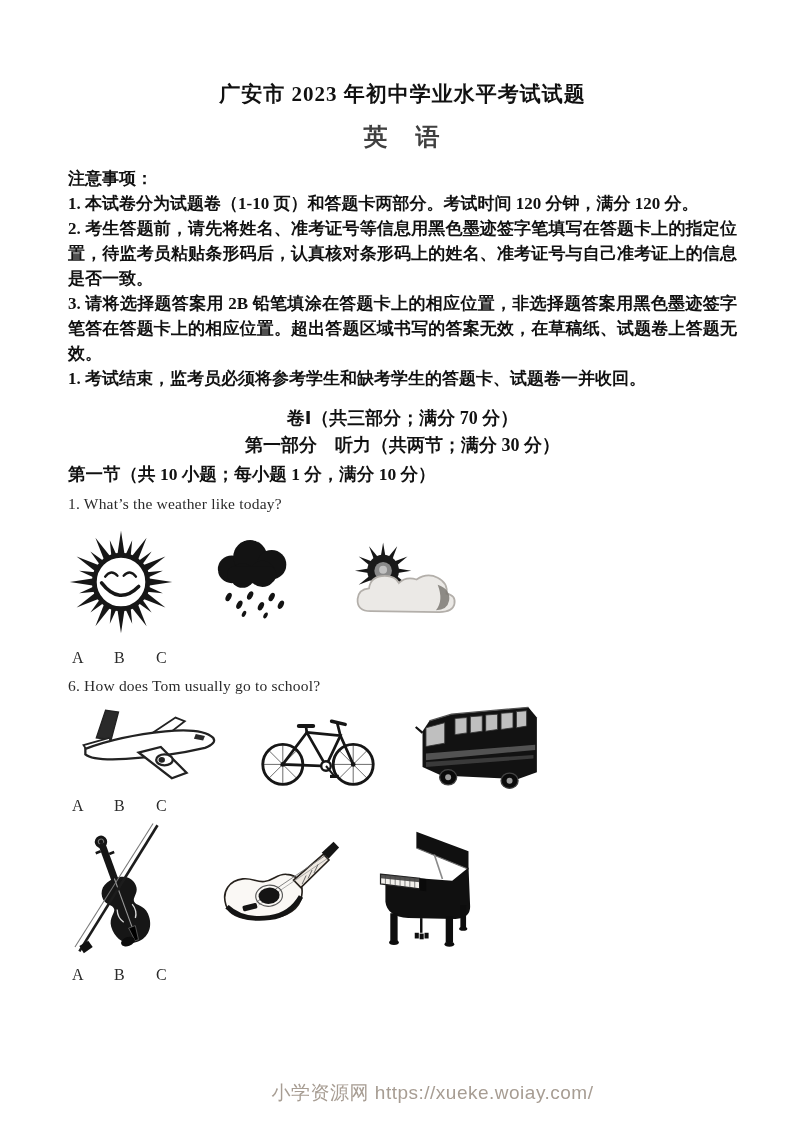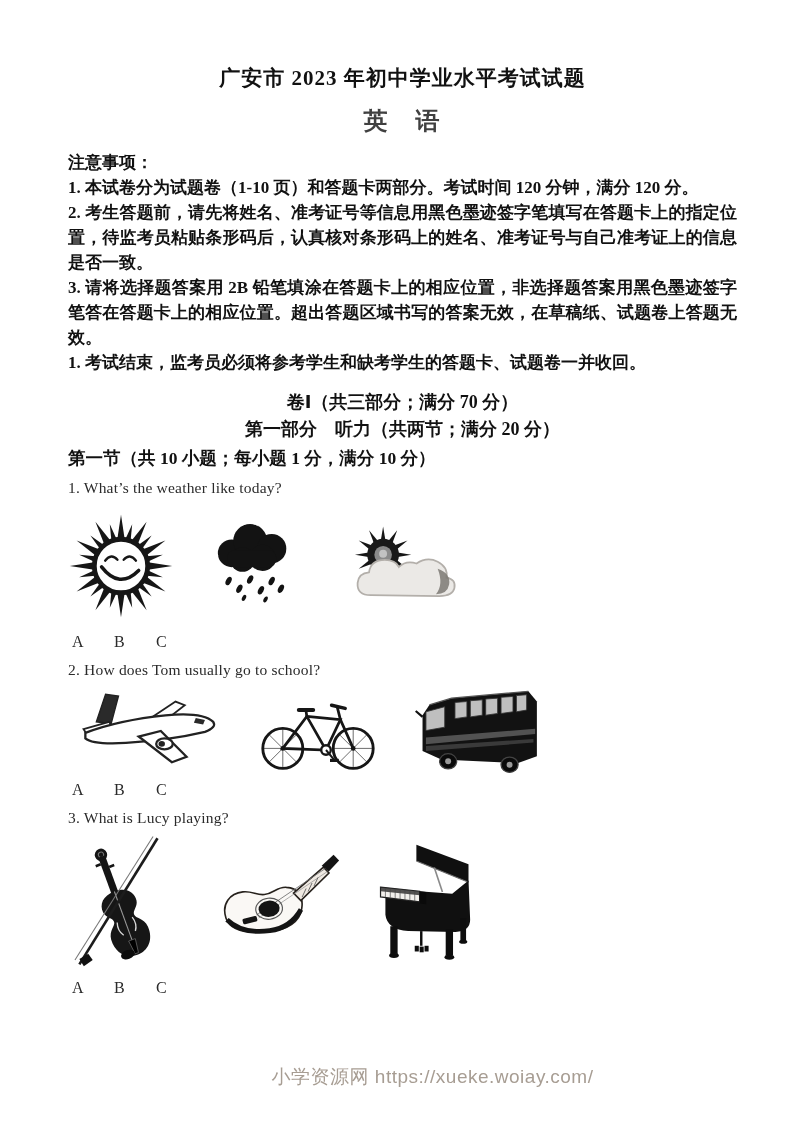--- a/index.html
+++ b/index.html
@@ -1,20 +1,20 @@
 <!DOCTYPE html>
 <html><head>
 <meta charset="utf-8">
 <title>广安市2023年初中学业水平考试试题 英语</title>
 <style>
   html,body{margin:0;padding:0;background:#ffffff;}
   .page{
     position:relative;
     width:793px;height:1104px;
-    margin:0 auto;
+    margin:16px auto;
     background:#ffffff;
     font-family:"Liberation Serif","DejaVu Sans",serif;
     color:#161616;
     overflow:hidden;
   }
   .content{padding:64px 56px 0 68px;}
 
   .exam-title{
     margin:0;text-align:center;
     font-size:21px;font-weight:700;line-height:28px;
@@ -93,21 +93,21 @@
 
     <div class="notice">
       <p>注意事项：</p>
       <p>1. 本试卷分为试题卷（1-10 页）和答题卡两部分。考试时间 120 分钟，满分 120 分。</p>
       <p>2. 考生答题前，请先将姓名、准考证号等信息用黑色墨迹签字笔填写在答题卡上的指定位置，待监考员粘贴条形码后，认真核对条形码上的姓名、准考证号与自己准考证上的信息是否一致。</p>
       <p>3. 请将选择题答案用 2B 铅笔填涂在答题卡上的相应位置，非选择题答案用黑色墨迹签字笔答在答题卡上的相应位置。超出答题区域书写的答案无效，在草稿纸、试题卷上答题无效。</p>
       <p>1. 考试结束，监考员必须将参考学生和缺考学生的答题卡、试题卷一并收回。</p>
     </div>
 
     <p class="center-head vol-head">卷Ⅰ（共三部分；满分 70 分）</p>
-    <p class="center-head part-head">第一部分　听力（共两节；满分 20 分）</p>
+    <p class="center-head part-head">第一部分　听力（共两节；满分 30 分）</p>
     <p class="sect-head">第一节（共 10 小题；每小题 1 分，满分 10 分）</p>
 
     <div class="question">
       <p class="q-text">1. What’s the weather like today?</p>
       <div class="img-row">
 
         <span class="img i-sun">
           <svg viewBox="0 0 120 130" xmlns="http://www.w3.org/2000/svg">
             <defs>
               <polygon id="rayL" points="55,40 65,40 60,7" fill="#161616"></polygon>
@@ -201,21 +201,21 @@
 
       </div>
       <div class="abc-row">
         <span class="opt">A</span>
         <span class="opt">B</span>
         <span class="opt">C</span>
       </div>
     </div>
 
     <div class="question">
-      <p class="q-text">2. How does Tom usually go to school?</p>
+      <p class="q-text">6. How does Tom usually go to school?</p>
       <div class="img-row">
 
         <span class="img i-plane">
           <svg viewBox="0 0 170 100" xmlns="http://www.w3.org/2000/svg">
             <polygon points="92,34 116,18 126,22 108,36" fill="#ffffff" stroke="#222222" stroke-width="2"></polygon>
             <polygon points="30,40 40,10 54,12 46,42" fill="#2a2a2a" stroke="#222222" stroke-width="1.5"></polygon>
             <polygon points="16,48 44,40 48,48 20,54" fill="#ffffff" stroke="#222222" stroke-width="2"></polygon>
             <path d="M18,52 Q55,38 105,33 Q145,29 157,40 Q161,46 148,51 Q110,60 62,63 Q26,65 18,58 Z" fill="#ffffff" stroke="#222222" stroke-width="2.5"></path>
             <polygon points="138,36 148,38 146,43 136,41" fill="#2a2a2a"></polygon>
             <polygon points="76,56 112,84 128,78 100,50" fill="#ffffff" stroke="#222222" stroke-width="2.5"></polygon>
@@ -279,21 +279,20 @@
 
       </div>
       <div class="abc-row">
         <span class="opt">A</span>
         <span class="opt">B</span>
         <span class="opt">C</span>
       </div>
     </div>
 
     <div class="question">
-      <p class="q-text">3. What is Lucy playing?</p>
       <div class="img-row">
 
         <span class="img i-violin">
           <svg viewBox="0 0 120 160" xmlns="http://www.w3.org/2000/svg">
             <g transform="rotate(-20 62 95)">
               <circle cx="62" cy="20" r="7" fill="#151515"></circle>
               <circle cx="62" cy="20" r="3" fill="none" stroke="#777777" stroke-width="1.2"></circle>
               <rect x="58" y="22" width="8" height="46" fill="#151515"></rect>
               <line x1="52" y1="30" x2="58" y2="30" stroke="#151515" stroke-width="3"></line>
               <line x1="66" y1="36" x2="72" y2="36" stroke="#151515" stroke-width="3"></line>

